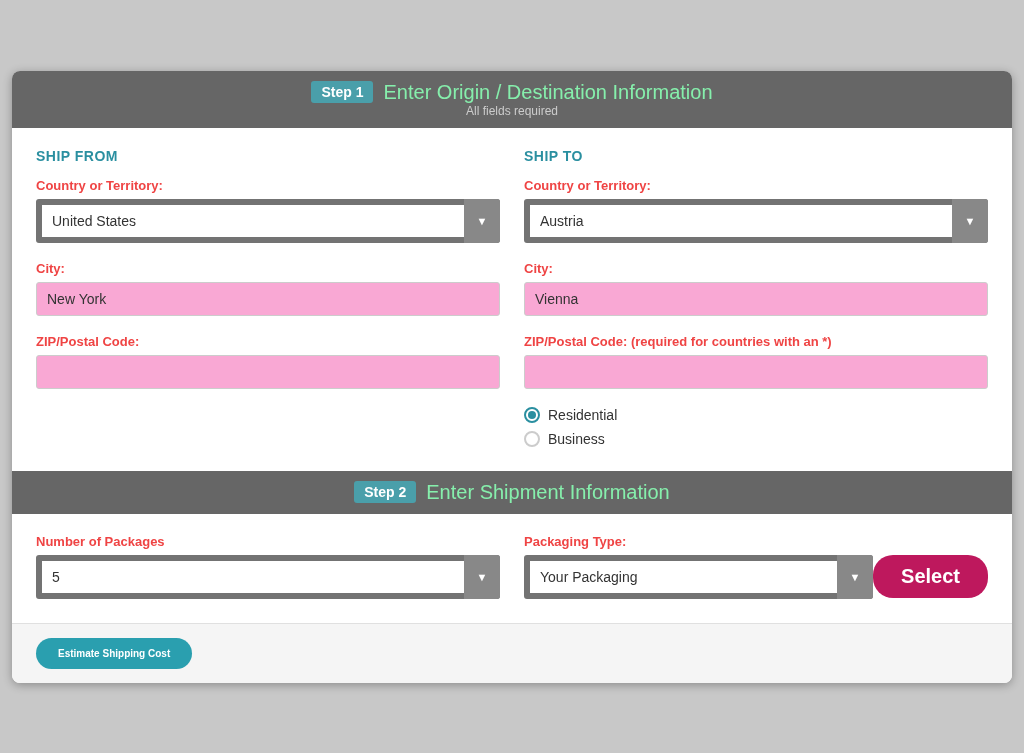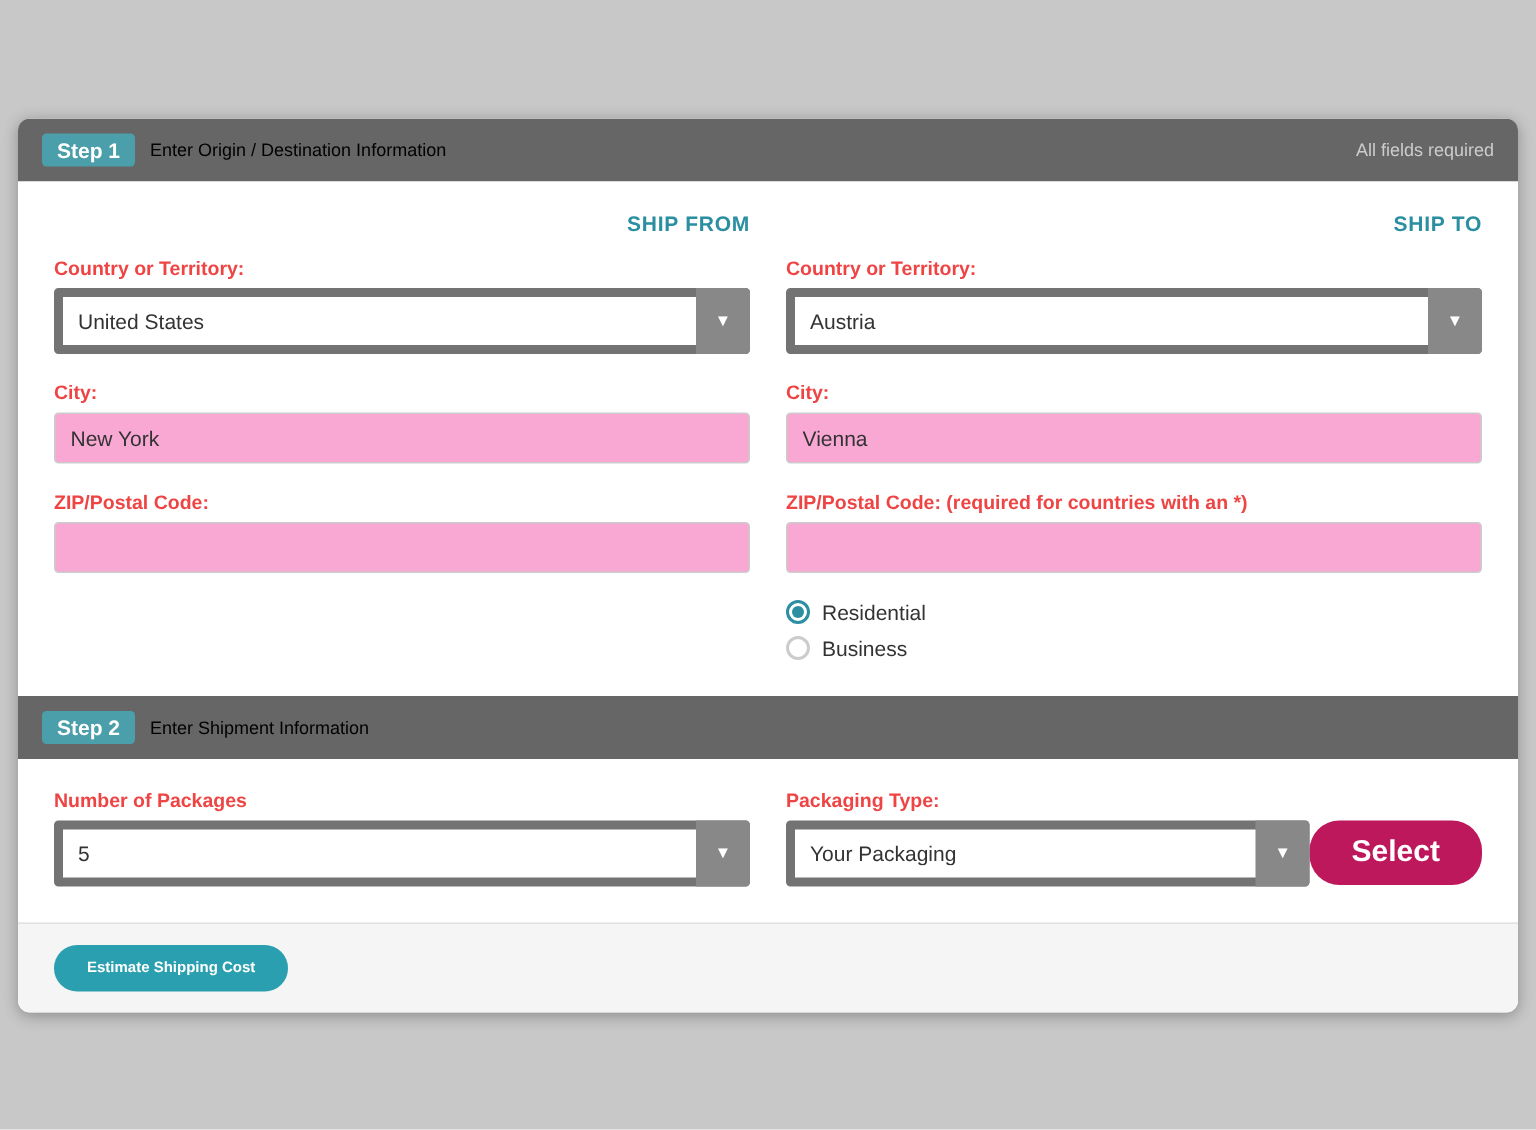--- a/index.html
+++ b/index.html
@@ -27,40 +27,41 @@
     }
 
     
     .step-header {
       display: flex;
       align-items: center;
       background: #666666;
       padding: 10px 16px;
       color: #ffffff;
       justify-content: space-between;
+      flex-direction: column;
     }
 
     .step-header-left {
       display: flex;
       align-items: center;
       gap: 10px;
     }
 
     .step-badge {
       background: #4a9faa;
       color: #ffffff;
       padding: 3px 10px;
       border-radius: 3px;
       font-weight: bold;
       font-size: 14px;
     }
 
     .step-title {
-      color: #000000;
-      font-size: 12px;
+      color: #86efac;
+      font-size: 20px;
     }
 
     .step-required {
       color: #cccccc;
       font-size: 12px;
     }
 
     
     .section-body {
       background: #ffffff;
@@ -75,21 +76,20 @@
     .col {
       flex: 1;
     }
 
     .section-title {
       color: #2a8fa0;
       font-weight: bold;
       font-size: 14px;
       margin-bottom: 14px;
       letter-spacing: 0.5px;
-      text-align: right;
     }
 
     .field-label {
       font-weight: bold;
       font-size: 13px;
       color: #ef4444;
       margin-bottom: 6px;
     }
 
     .field-group {

